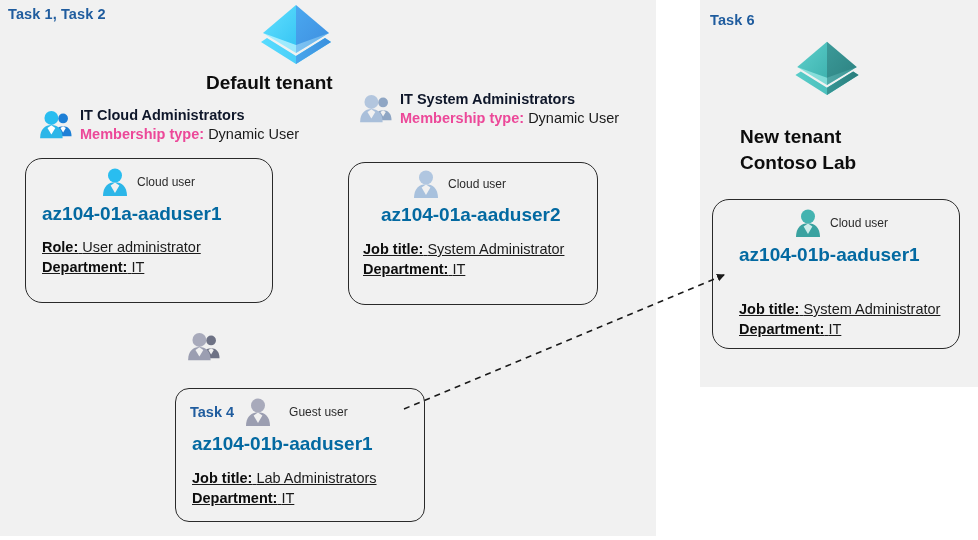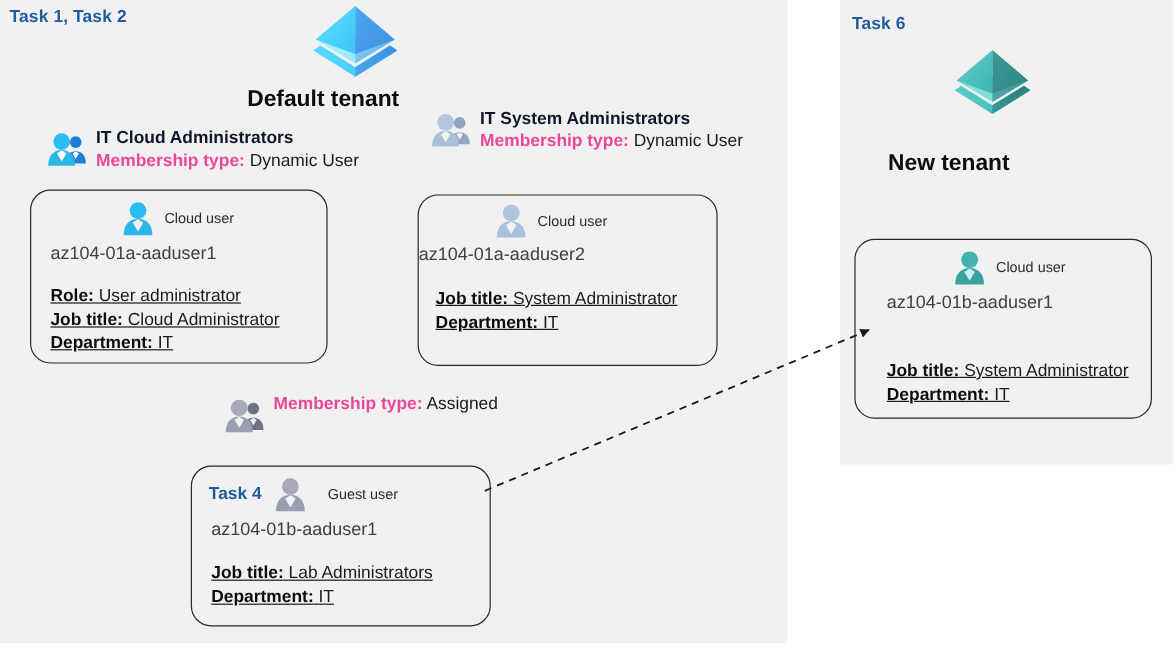--- a/index.html
+++ b/index.html
@@ -92,23 +92,23 @@
     margin-left: 7px;
   }
   .card-head .u-task {
     font-size: 14.5px;
     font-weight: bold;
     color: #1f5c9e;
     margin-right: 9px;
   }
   .card-name {
     position: absolute;
-    font-size: 15px;
-    font-weight: normal;
-    color: #404040;
+    font-size: 19px;
+    font-weight: bold;
+    color: #0369a1;
     white-space: nowrap;
   }
   .card-props {
     position: absolute;
     font-size: 14.5px;
     color: #1b1b1b;
     line-height: 19.5px;
     white-space: nowrap;
     text-decoration: underline;
   }
@@ -202,20 +202,21 @@
     </defs>
     <polygon points="41,63 6,41 12,37 41,55 70,37 76,41" fill="url(#tlBaseL)"></polygon>
     <polygon points="41,63 76,41 70,37 41,55" fill="url(#tlBaseR)"></polygon>
     <polygon points="41,52 8,32 41,30 74,32" fill="url(#tlTopL)"></polygon>
     <polygon points="41,52 74,32 41,30" fill="url(#tlTopR)"></polygon>
     <polygon points="41,4 8,32 41,44" fill="url(#tlLeft)"></polygon>
     <polygon points="41,4 74,32 41,44" fill="url(#tlRight)"></polygon>
   </svg>
 
   <div class="tenant-name" style="left:740px; top:126px; width:178px;">New  tenant</div>
+  <div class="tenant-name" style="left:740px; top:152px; width:178px;">Contoso Lab</div>
 
   <div class="group" style="left:38px; top:106px;">
     <svg class="g-icon" viewBox="0 0 40 32">
       <circle cx="26.5" cy="9" r="5.2" fill="#1d7fd6"></circle>
       <path d="M17.5 28 C17.5 20.5 21.5 17.2 26.5 17.2 C31.5 17.2 35.5 20.5 35.5 28 Z" fill="#1d7fd6"></path>
       <polygon points="26.5,17.4 23.6,19.2 26.5,24 29.4,19.2" fill="#ffffff"></polygon>
       <circle cx="14" cy="8.5" r="7.4" fill="#29bdf0"></circle>
       <path d="M2 30 C2 20.5 7.4 16 14 16 C20.6 16 26 20.5 26 30 Z" fill="#2cb6e8"></path>
       <polygon points="14,16.2 9.8,19.2 14,26 18.2,19.2" fill="#ffffff"></polygon>
     </svg>
@@ -244,75 +245,67 @@
 
   <div class="group" style="left:186px; top:328px;">
     <svg class="g-icon" viewBox="0 0 40 32">
       <circle cx="26.5" cy="9" r="5.2" fill="#6e7285"></circle>
       <path d="M17.5 28 C17.5 20.5 21.5 17.2 26.5 17.2 C31.5 17.2 35.5 20.5 35.5 28 Z" fill="#6e7285"></path>
       <polygon points="26.5,17.4 23.6,19.2 26.5,24 29.4,19.2" fill="#f1f1f1"></polygon>
       <circle cx="14" cy="8.5" r="7.4" fill="#a8aabb"></circle>
       <path d="M2 30 C2 20.5 7.4 16 14 16 C20.6 16 26 20.5 26 30 Z" fill="#9b9eb1"></path>
       <polygon points="14,16.2 9.8,19.2 14,26 18.2,19.2" fill="#f1f1f1"></polygon>
     </svg>
-    <div class="g-sub">
-      <b>Membership type:</b>
-      <span>Assigned</span>
-    </div>
   </div>
 
   <div class="card" style="left:25px; top:158px; width:248px; height:145px;">
     <div class="card-head" style="left:74px; top:8px;">
       <svg class="u-icon" viewBox="0 0 30 30">
         <circle cx="15" cy="8.5" r="7" fill="#29bdf0"></circle>
         <path d="M3 29 C3 19.6 8.4 15.3 15 15.3 C21.6 15.3 27 19.6 27 29 Z" fill="#2cb6e8"></path>
         <polygon points="15,15.5 10.6,18.6 15,26 19.4,18.6" fill="#f1f1f1"></polygon>
       </svg>
       <span class="u-type">Cloud user</span>
     </div>
     <div class="card-name" style="left:16px; top:44px;">az104-01a-aaduser1</div>
     <div class="card-props" style="left:16px; top:79px;">
       <div>
         <b>Role:</b>
         <span>User administrator</span>
       </div>
       <div>
-        <b>Job title:</b>
-        <span>Cloud Administrator</span>
-      </div>
-      <div>
         <b>Department:</b>
         <span>IT</span>
       </div>
     </div>
   </div>
 
   <div class="card" style="left:348px; top:162px; width:250px; height:143px;">
     <div class="card-head" style="left:62px; top:6px;">
       <svg class="u-icon" viewBox="0 0 30 30">
         <circle cx="15" cy="8.5" r="7" fill="#b0c6e0"></circle>
         <path d="M3 29 C3 19.6 8.4 15.3 15 15.3 C21.6 15.3 27 19.6 27 29 Z" fill="#a8c1dd"></path>
         <polygon points="15,15.5 10.6,18.6 15,26 19.4,18.6" fill="#f1f1f1"></polygon>
       </svg>
       <span class="u-type">Cloud user</span>
     </div>
-    <div class="card-name" style="left:0; top:41px;">az104-01a-aaduser2</div>
+    <div class="card-name" style="left:32px; top:41px;">az104-01a-aaduser2</div>
     <div class="card-props" style="left:14px; top:77px;">
       <div>
         <b>Job title:</b>
         <span>System Administrator</span>
       </div>
       <div>
         <b>Department:</b>
         <span>IT</span>
       </div>
     </div>
   </div>
 
-  <div class="card" style="left:159px; top:388px; width:250px; height:134px;">
+  <div class="card" style="left:175px; top:388px; width:250px; height:134px;border-radius:14px;">
     <div class="card-head" style="left:14px; top:8px;">
       <span class="u-task">Task 4</span>
       <svg class="u-icon" viewBox="0 0 30 30">
         <circle cx="15" cy="8.5" r="7" fill="#a8aabb"></circle>
         <path d="M3 29 C3 19.6 8.4 15.3 15 15.3 C21.6 15.3 27 19.6 27 29 Z" fill="#9b9eb1"></path>
         <polygon points="15,15.5 10.6,18.6 15,26 19.4,18.6" fill="#f1f1f1"></polygon>
       </svg>
       <span class="u-type" style="margin-left:16px;text-align:center;">Guest user</span>
     </div>
     <div class="card-name" style="left:16px; top:44px;">az104-01b-aaduser1</div>

